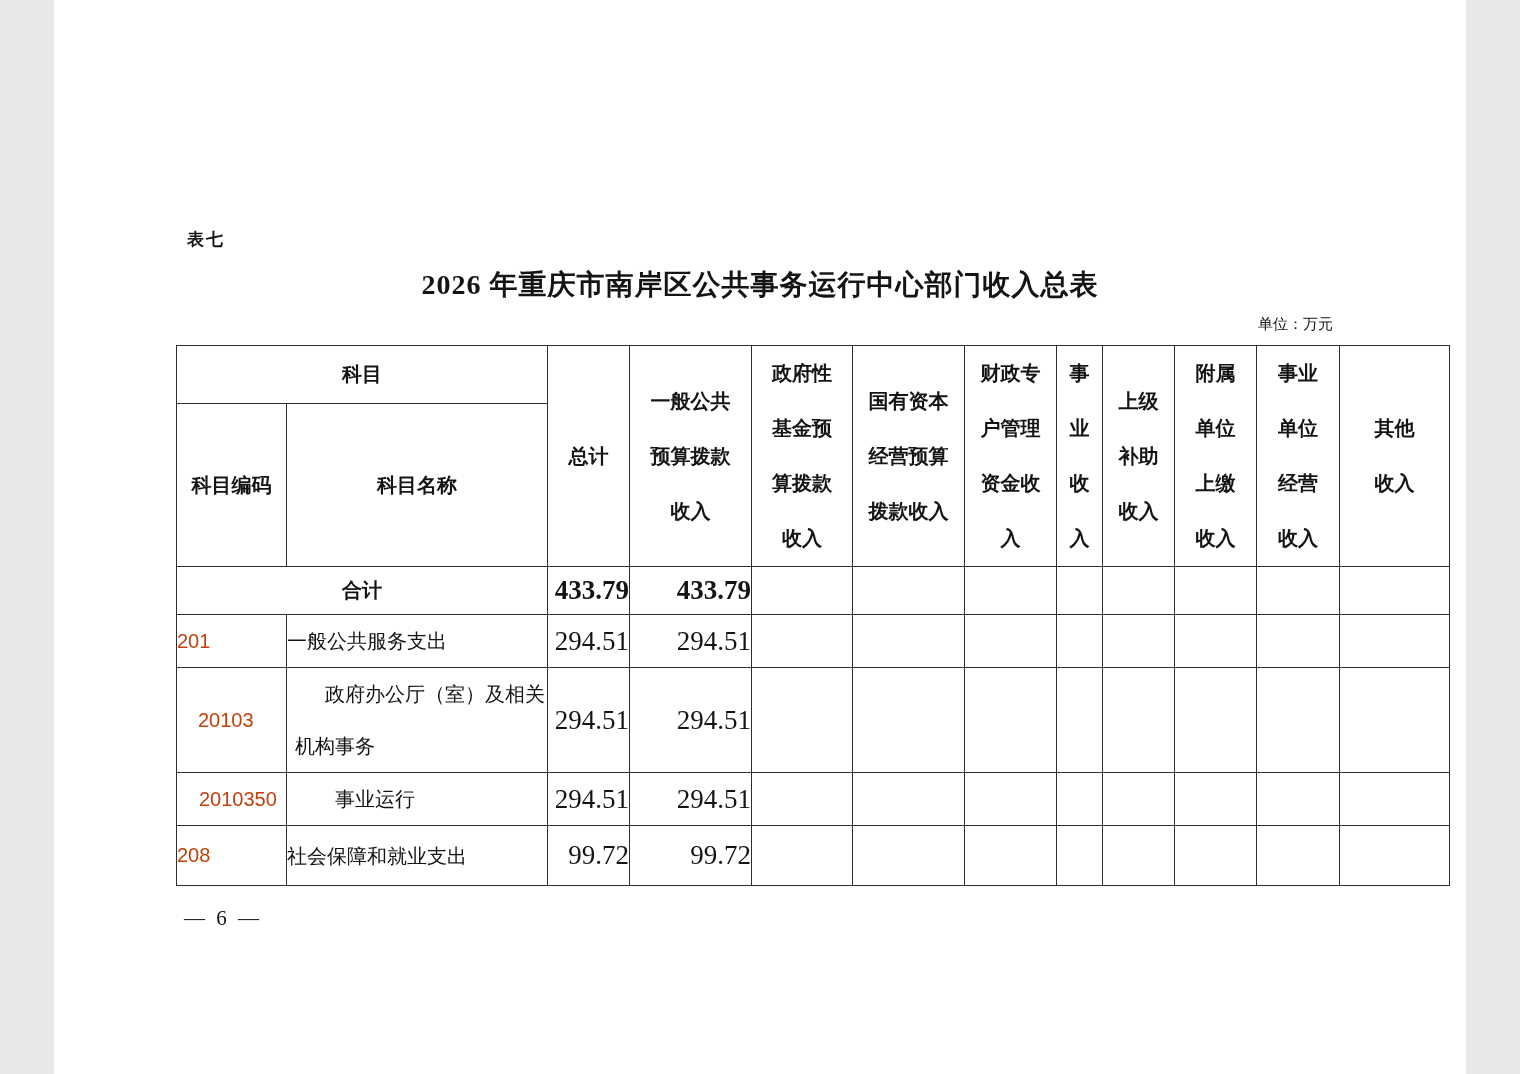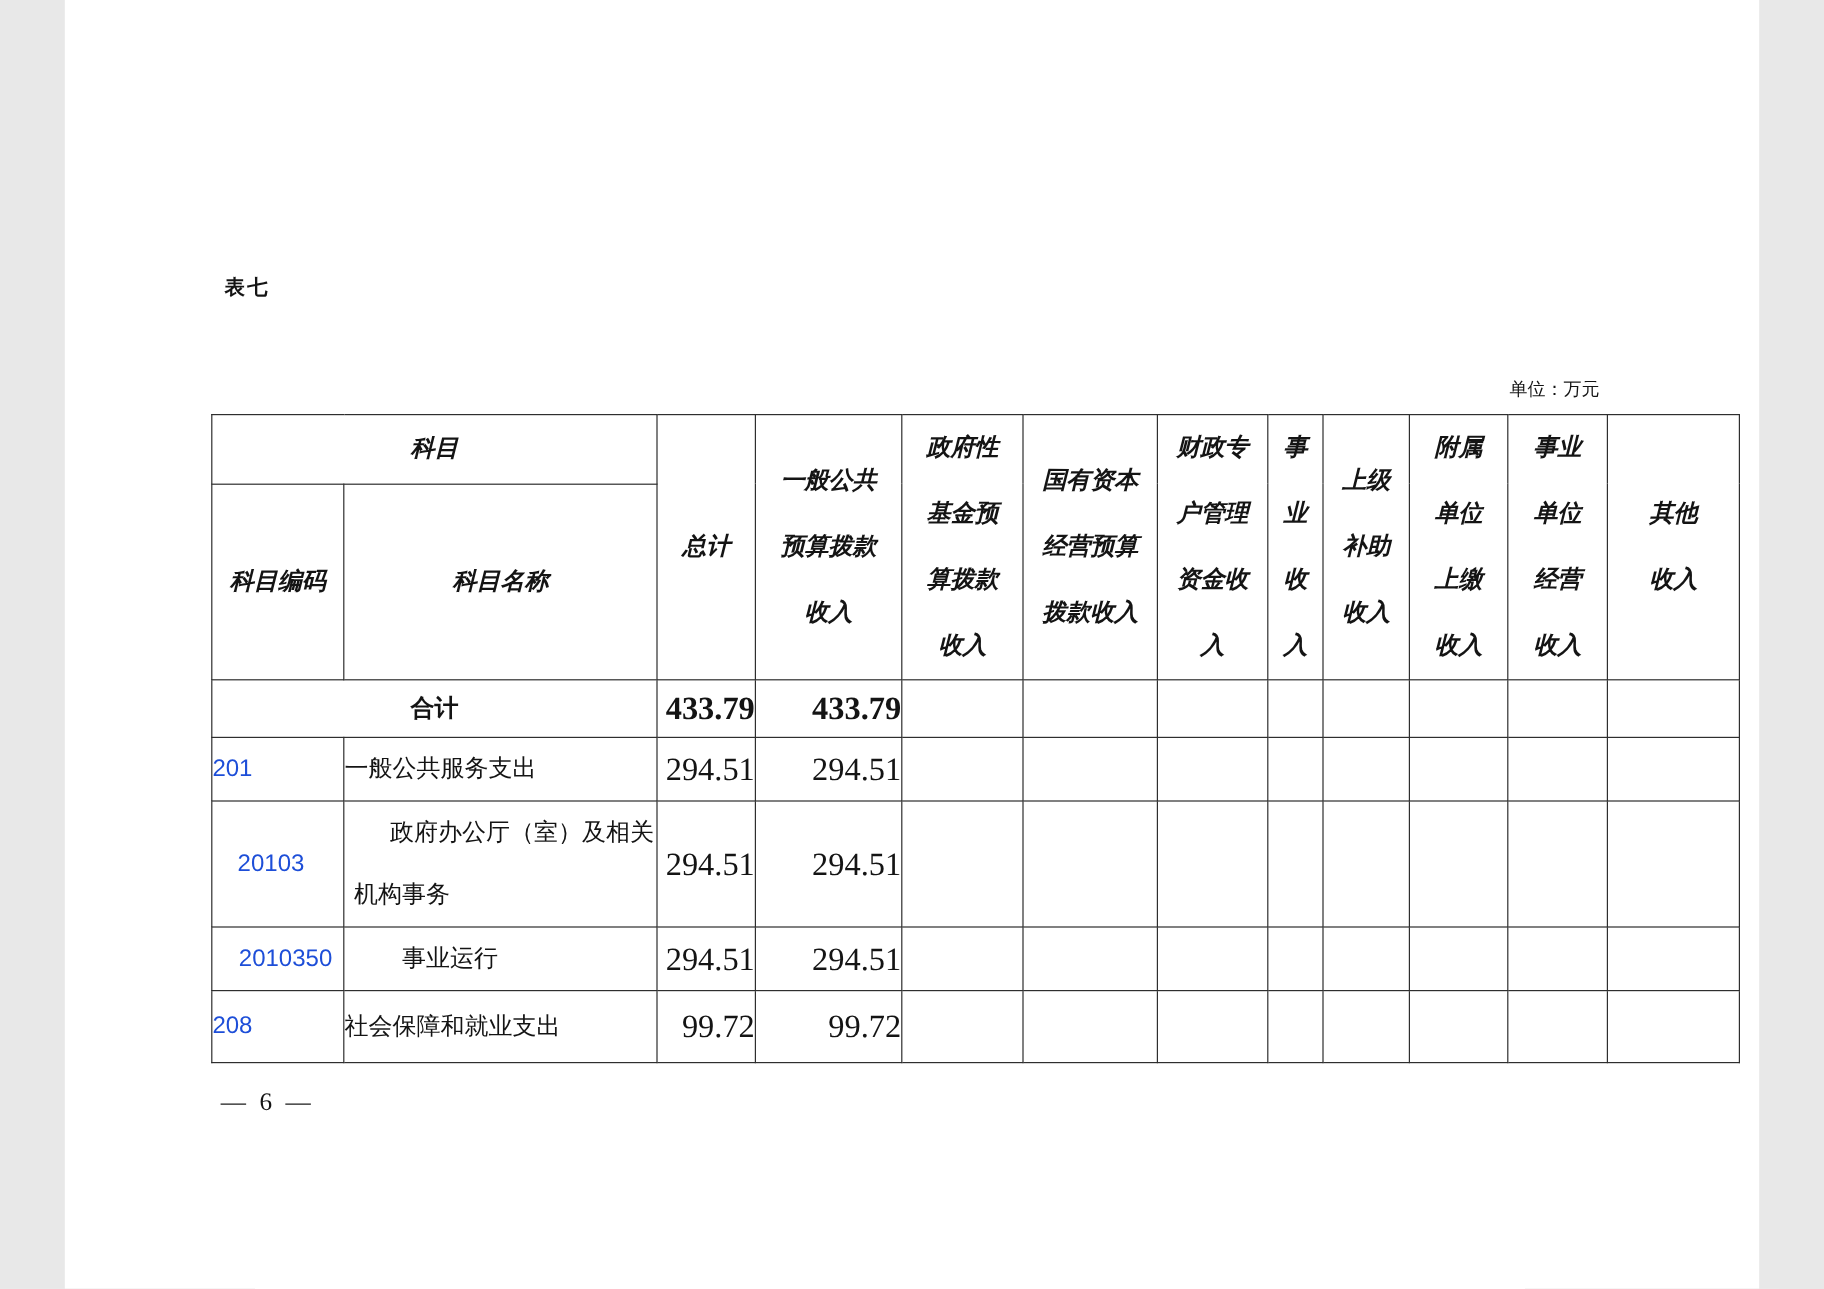--- a/index.html
+++ b/index.html
@@ -56,30 +56,29 @@
     vertical-align: middle;
     overflow: hidden;
   }
   td.h {
     font-family: "Liberation Sans", sans-serif;
     font-weight: bold;
     font-size: 20px;
     text-align: center;
     line-height: 55px;
     white-space: pre-line;
-    font-style: italic;
   }
   tr.hdr-top { height: 57px; }
   tr.hdr-sub { height: 162px; }
   tr.hdr-sub td.h { line-height: 26px; }
   td.code {
     font-family: "Liberation Sans", sans-serif;
     font-size: 20px;
     font-weight: normal;
-    color: #1d4ed8;
+    color: #c2410c;
     text-align: left;
     padding-left: 9px;
   }
   td.code.ind1 { padding-left: 21px; }
   td.code.ind2 { padding-left: 22px; }
   td.name {
     font-size: 20px;
     text-align: left;
     padding-left: 10px;
     white-space: pre-line;
@@ -112,20 +111,21 @@
     letter-spacing: 3px;
   }
 </style>
 </head>
 <body>
 
 <div class="page">
 
   <div class="table-label">表七</div>
 
+  <div class="doc-title">2026 年重庆市南岸区公共事务运行中心部门收入总表</div>
 
   <div class="unit-note">单位：万元</div>
 
   <table class="budget">
     <colgroup>
       <col style="width:110px">
       <col style="width:261px">
       <col style="width:82px">
       <col style="width:122px">
       <col style="width:101px">

